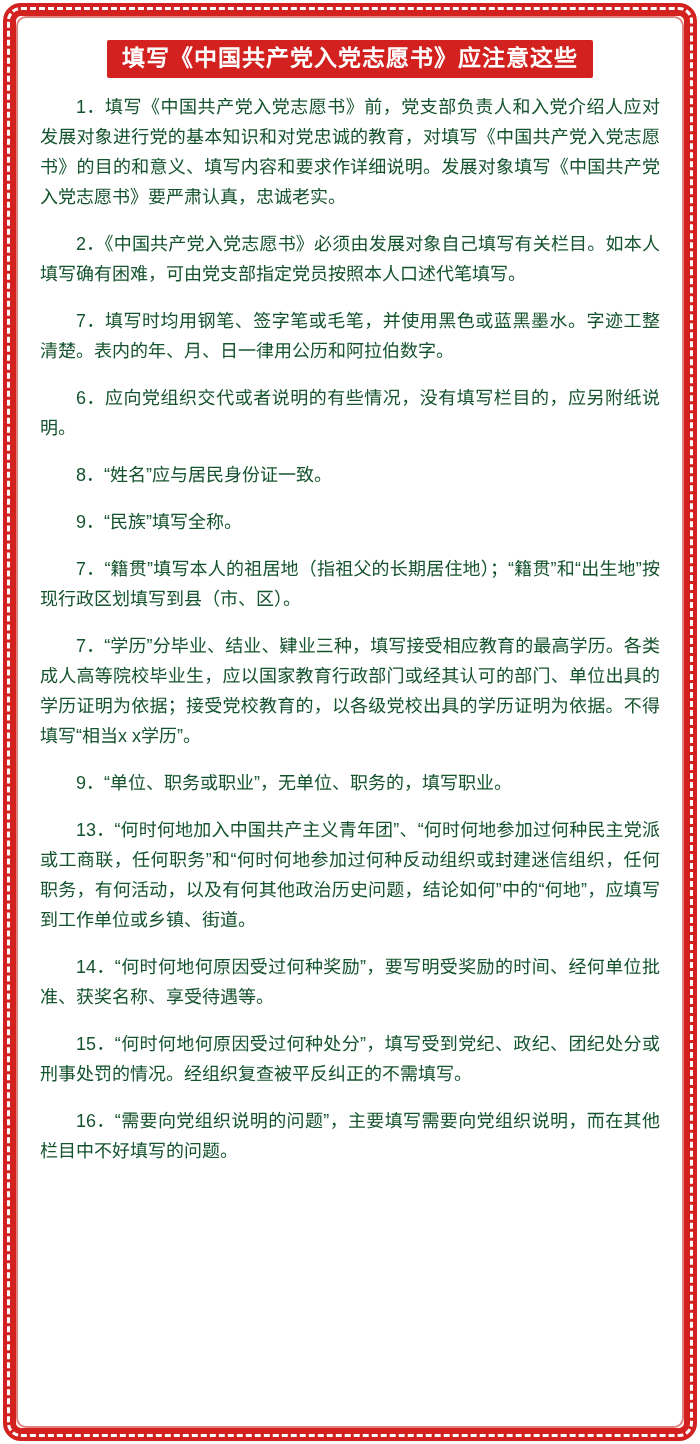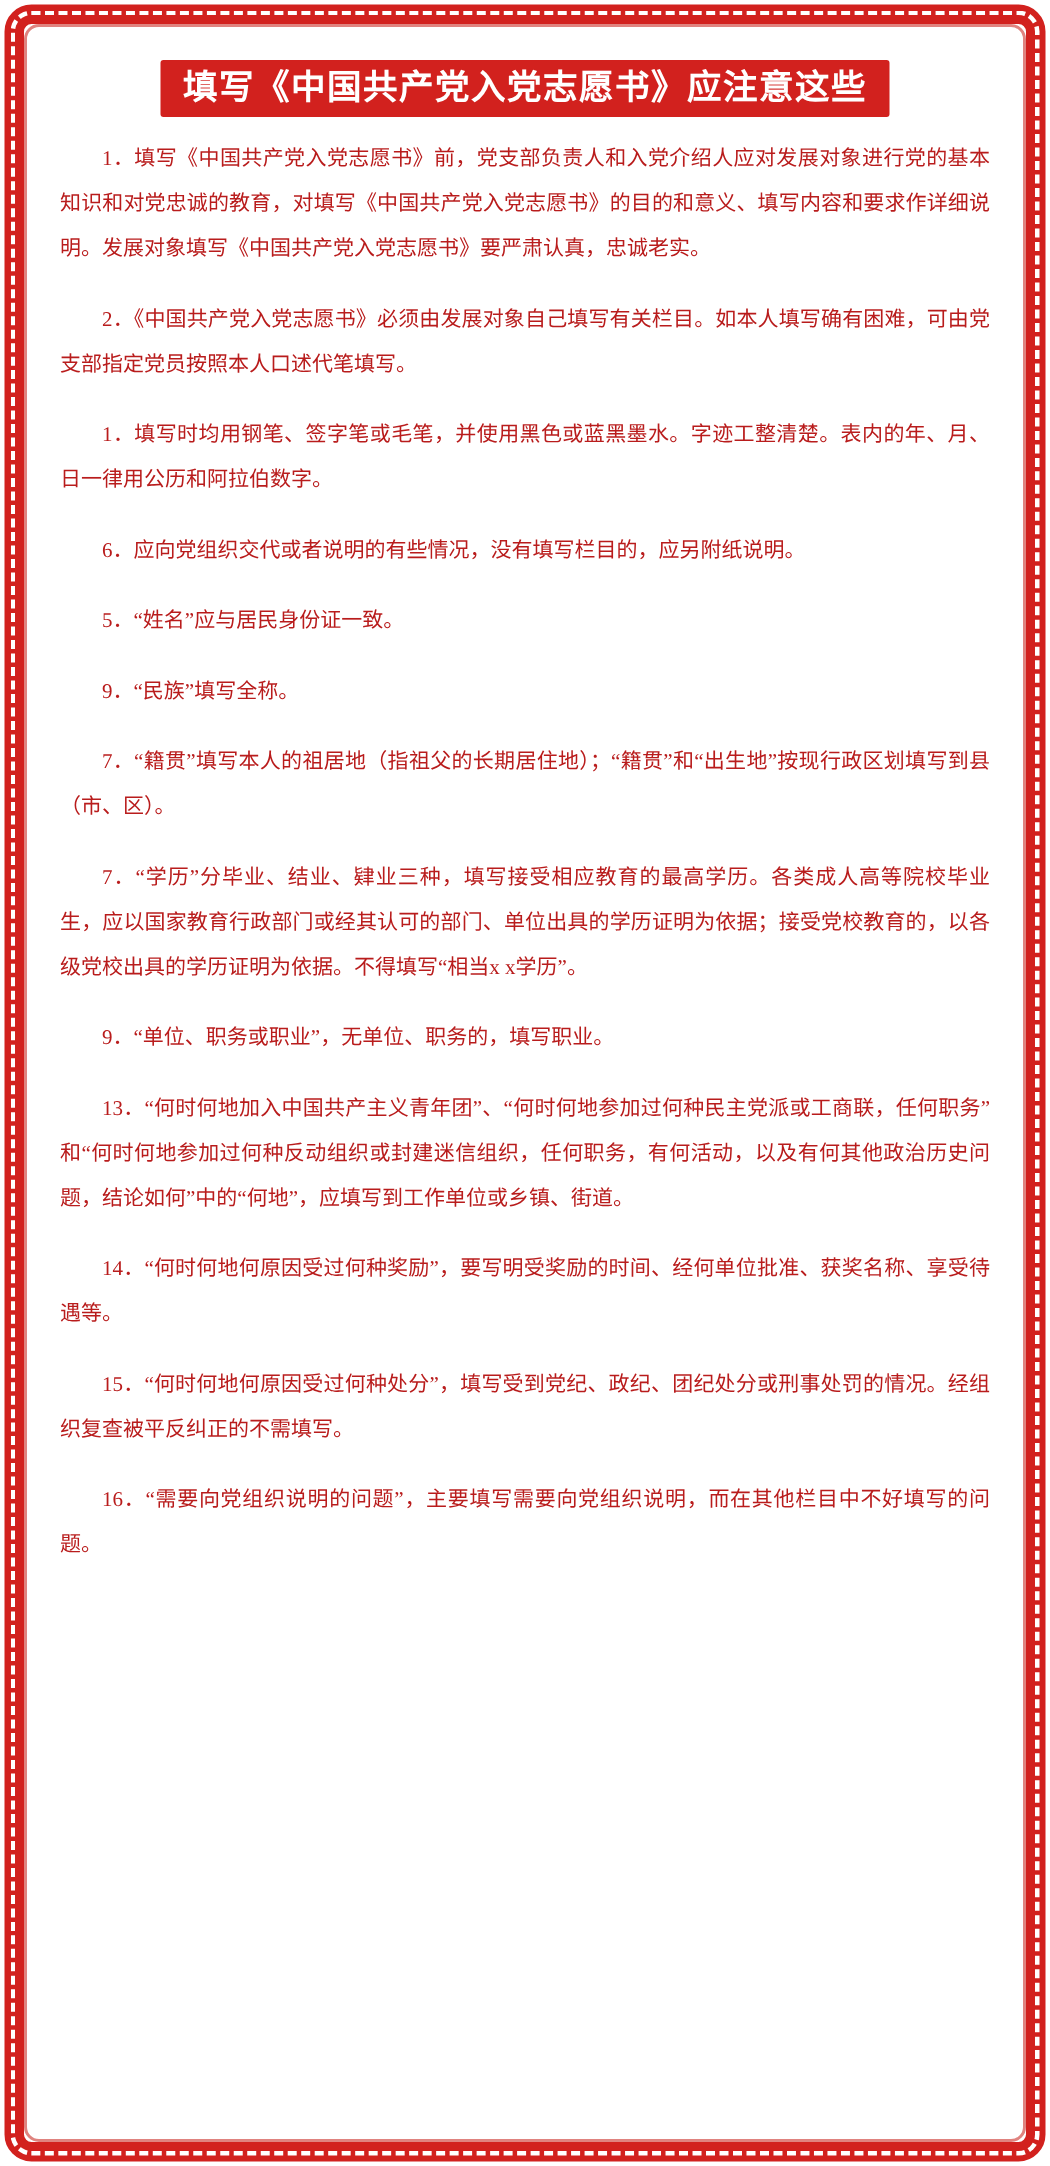--- a/index.html
+++ b/index.html
@@ -34,40 +34,39 @@
   }
   
   .inner {
     width: 100%;
     height: 100%;
     border: 2px solid #e0837f;
     border-radius: 10px;
     padding: 16px 22px 8px 22px;
     background: #ffffff;
     overflow: hidden;
-    font-family: Liberation Serif, serif;
   }
   .banner-row {
     text-align: center;
     margin: 6px 0 14px 0;
   }
   .banner {
     display: inline-block;
     background: #d2211e;
     color: #ffffff;
     font-size: 23px;
     font-weight: bold;
     line-height: 1;
     padding: 7px 15px 8px 15px;
     border-radius: 2px;
     letter-spacing: 1px;
   }
   .notes p {
-    color: #b91c1c;
-    font-size: 14px;
+    color: #14532d;
+    font-size: 18px;
     line-height: 30px;
     text-indent: 2em;
     text-align: justify;
     margin: 0 0 17px 0;
     word-break: break-all;
   }
 </style>
 </head>
 <body>
 
@@ -76,23 +75,23 @@
     <div class="stitch"></div>
     <div class="inner">
 
       <div class="banner-row">
         <span class="banner">填写《中国共产党入党志愿书》应注意这些</span>
       </div>
 
       <div class="notes">
         <p>1．填写《中国共产党入党志愿书》前，党支部负责人和入党介绍人应对发展对象进行党的基本知识和对党忠诚的教育，对填写《中国共产党入党志愿书》的目的和意义、填写内容和要求作详细说明。发展对象填写《中国共产党入党志愿书》要严肃认真，忠诚老实。</p>
         <p>2．《中国共产党入党志愿书》必须由发展对象自己填写有关栏目。如本人填写确有困难，可由党支部指定党员按照本人口述代笔填写。</p>
-        <p>1．填写时均用钢笔、签字笔或毛笔，并使用黑色或蓝黑墨水。字迹工整清楚。表内的年、月、日一律用公历和阿拉伯数字。</p>
+        <p>7．填写时均用钢笔、签字笔或毛笔，并使用黑色或蓝黑墨水。字迹工整清楚。表内的年、月、日一律用公历和阿拉伯数字。</p>
         <p>6．应向党组织交代或者说明的有些情况，没有填写栏目的，应另附纸说明。</p>
-        <p>5．“姓名”应与居民身份证一致。</p>
+        <p>8．“姓名”应与居民身份证一致。</p>
         <p>9．“民族”填写全称。</p>
         <p>7．“籍贯”填写本人的祖居地（指祖父的长期居住地）；“籍贯”和“出生地”按现行政区划填写到县（市、区）。</p>
         <p>7．“学历”分毕业、结业、肄业三种，填写接受相应教育的最高学历。各类成人高等院校毕业生，应以国家教育行政部门或经其认可的部门、单位出具的学历证明为依据；接受党校教育的，以各级党校出具的学历证明为依据。不得填写“相当x x学历”。</p>
         <p>9．“单位、职务或职业”，无单位、职务的，填写职业。</p>
         <p>13．“何时何地加入中国共产主义青年团”、“何时何地参加过何种民主党派或工商联，任何职务”和“何时何地参加过何种反动组织或封建迷信组织，任何职务，有何活动，以及有何其他政治历史问题，结论如何”中的“何地”，应填写到工作单位或乡镇、街道。</p>
         <p>14．“何时何地何原因受过何种奖励”，要写明受奖励的时间、经何单位批准、获奖名称、享受待遇等。</p>
         <p>15．“何时何地何原因受过何种处分”，填写受到党纪、政纪、团纪处分或刑事处罚的情况。经组织复查被平反纠正的不需填写。</p>
         <p>16．“需要向党组织说明的问题”，主要填写需要向党组织说明，而在其他栏目中不好填写的问题。</p>
       </div>
 

